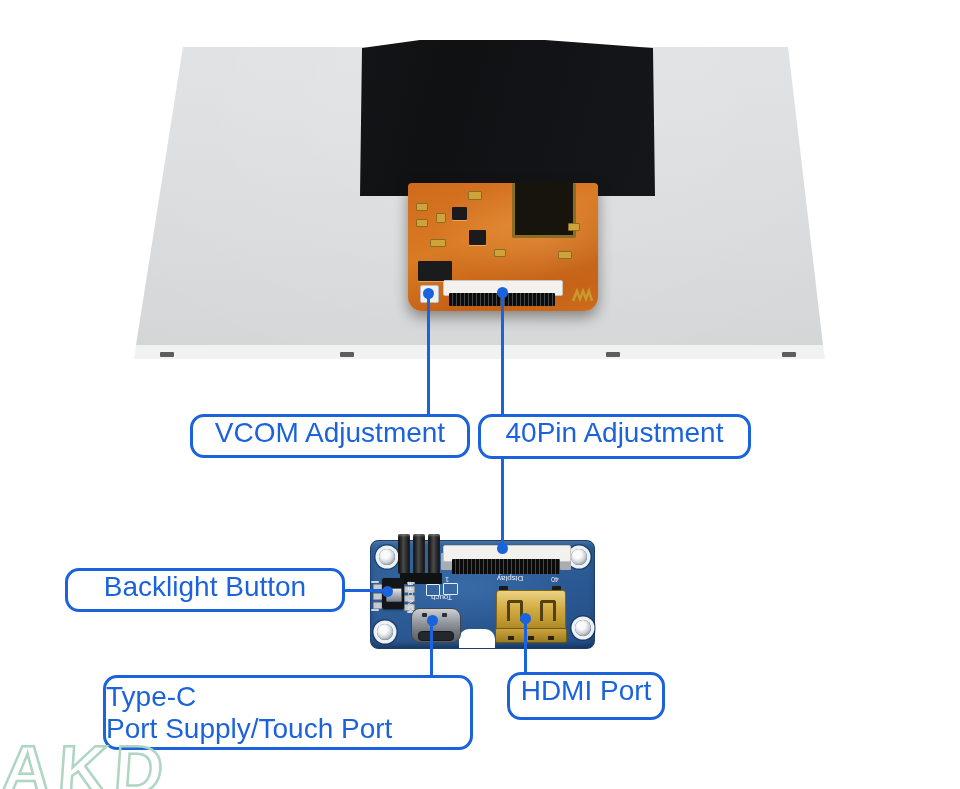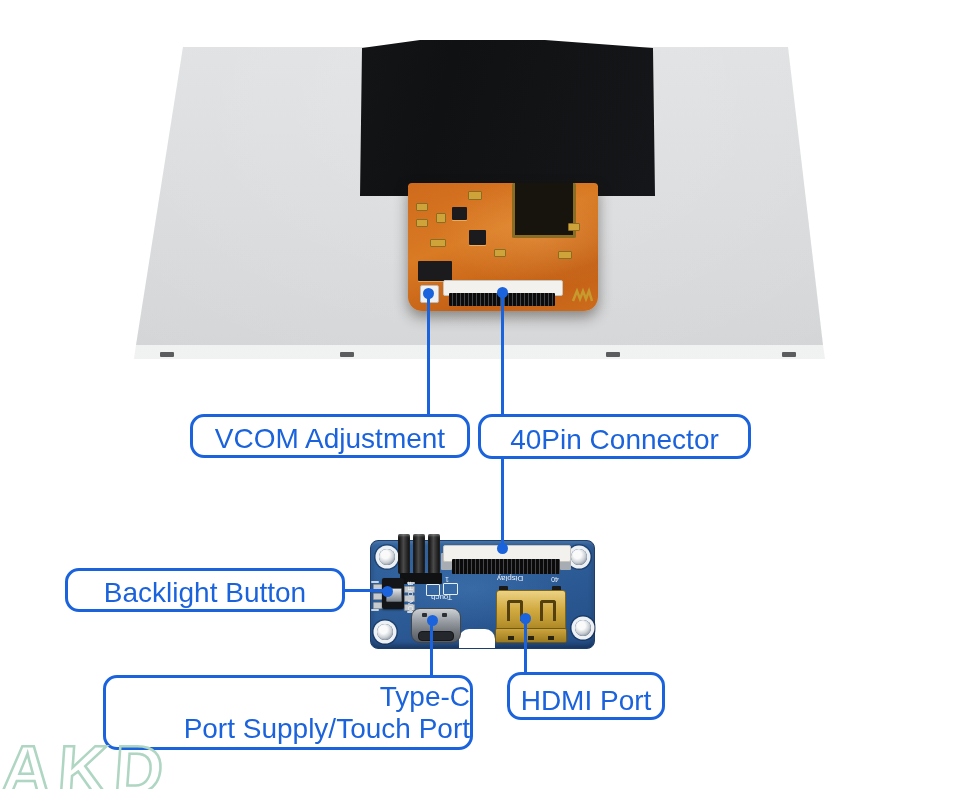--- a/index.html
+++ b/index.html
@@ -79,21 +79,21 @@
   .hdmi-face{position:absolute;border-radius:3px;border:1px solid #81661a;
     background:linear-gradient(180deg,#ecd284 0%,#d2ab42 45%,#bb952f 78%,#a68225 100%);}
   .hdmi-slot{position:absolute;width:10px;height:18px;border:3px solid #54400f;border-bottom:none;border-radius:3px 3px 0 0;}
   .hdmi-base{position:absolute;border-radius:2px;border:1px solid #6f5716;
     background:linear-gradient(180deg,#cda43c,#9c7b20);}
   .hdmi-tab{position:absolute;width:9px;height:5px;background:#1a1a1a;border-radius:1px;}
   .hmark{position:absolute;width:6px;height:4px;background:#2a230e;bottom:2px;}
 
   
   .callout{
-    position:absolute;display:flex;align-items:flex-end;justify-content:center;
+    position:absolute;display:flex;align-items:flex-start;justify-content:center;
     border:3px solid #1b63dc;border-radius:14px;background:#ffffff;color:#1b63dc;
     font-size:28px;line-height:32px;text-align:center;box-sizing:border-box;
   }
   .vline{position:absolute;width:3px;background:#1b63dc;}
   .hline{position:absolute;height:3px;background:#1b63dc;}
   .dot{position:absolute;width:11px;height:11px;border-radius:50%;background:#1b63dc;}
 
   
   .watermark{
     position:absolute;left:2px;top:730px;
@@ -209,21 +209,21 @@
   <div class="vline" style="left:430px;top:621px;height:54px"></div>
   <div class="dot" style="left:427px;top:615px"></div>
 
   <div class="vline" style="left:524px;top:619px;height:53px"></div>
   <div class="dot" style="left:520px;top:613px"></div>
 
   <div class="callout" style="left:190px;top:414px;width:280px;height:44px">
     <span>VCOM Adjustment</span>
   </div>
   <div class="callout" style="left:478px;top:414px;width:273px;height:45px">
-    <span>40Pin Connector</span>
+    <span>40Pin Adjustment</span>
   </div>
   <div class="callout" style="left:65px;top:568px;width:280px;height:44px">
     <span>Backlight Button</span>
   </div>
   <div class="callout" style="left:103px;top:675px;width:370px;height:75px;flex-direction:column">
     <span>Type-C</span>
     <span>Port Supply/Touch Port</span>
   </div>
   <div class="callout" style="left:507px;top:672px;width:158px;height:48px">
     <span>HDMI Port</span>

